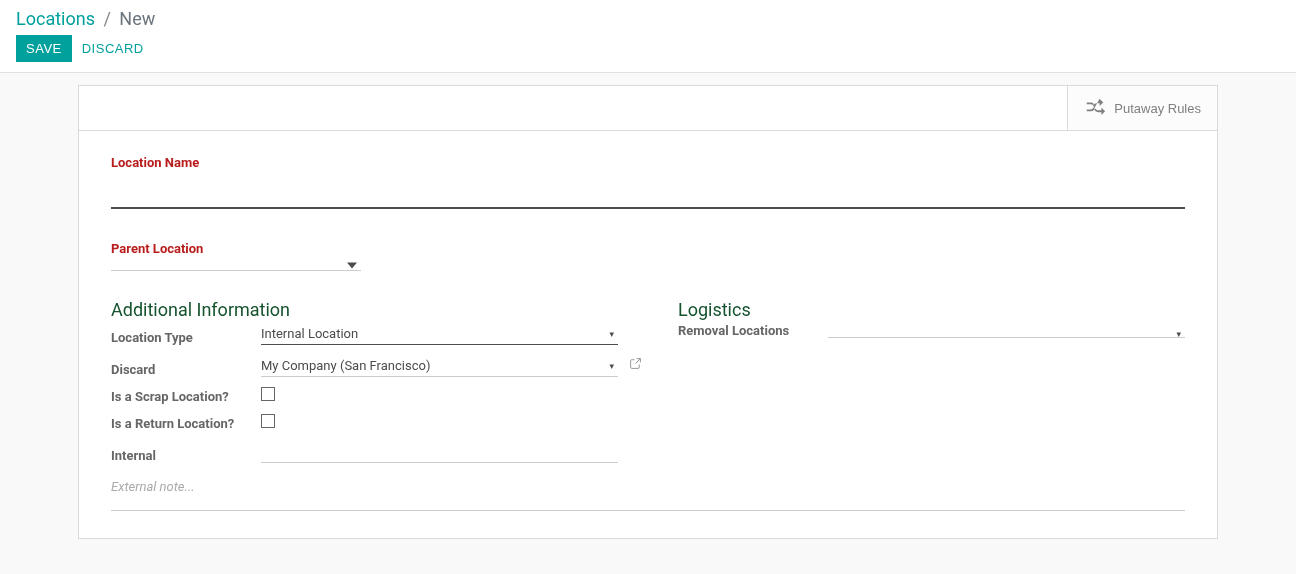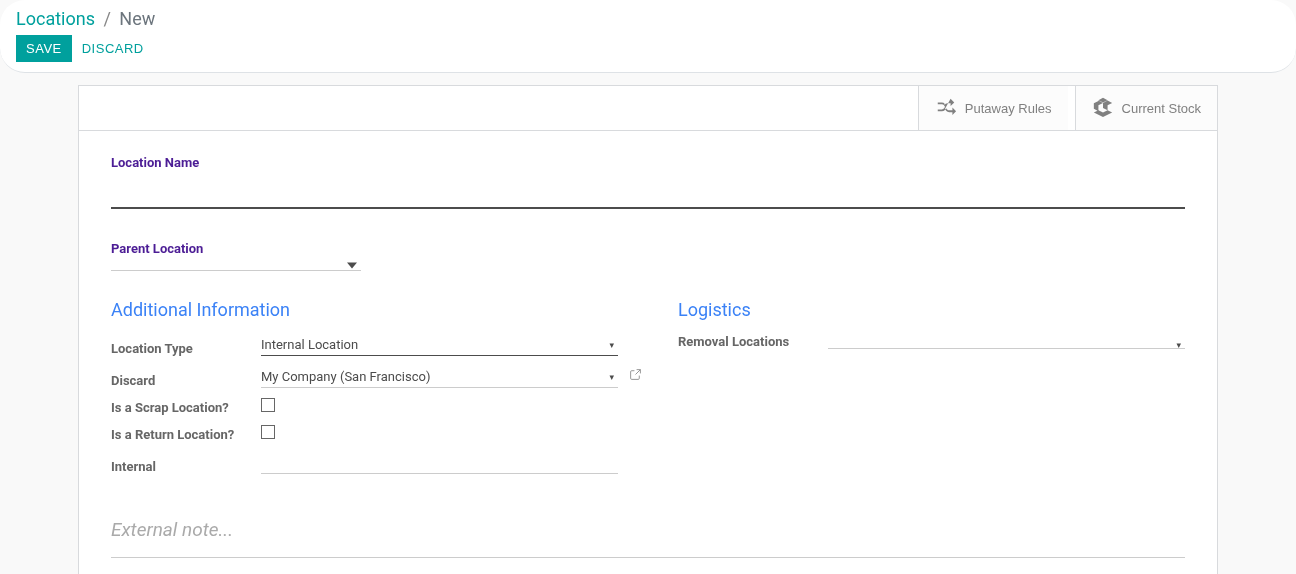--- a/index.html
+++ b/index.html
@@ -8,21 +8,20 @@
       font-size: 13px;
       color: #4c4c4c;
       background: #f9f9f9;
     }
     
     
     .control-panel {
       background: #fff;
       padding: 8px 16px 10px 16px;
       border-bottom: 1px solid #dee2e6;
-      border-radius: 25px;
     }
     .breadcrumb {
       font-size: 18px;
       margin-bottom: 6px;
     }
     .breadcrumb a {
       color: #00a09d;
       text-decoration: none;
       cursor: pointer;
     }
@@ -82,21 +81,21 @@
       cursor: pointer;
     }
     .stat-btn svg { fill: #808080; width: 22px; height: 22px; }
 
     .sheet {
       padding: 24px 32px 24px 32px;
     }
 
     .field-label {
       font-weight: 700;
-      color: #4c1d95;
+      color: #b91c1c;
       font-size: 13px;
       margin-bottom: 6px;
     }
 
     .name-input {
       width: 100%;
       font-size: 20px;
       border: none;
       border-bottom: 2px solid #4c4c4c;
       padding: 4px 0;
@@ -123,23 +122,23 @@
     .caret svg { width: 10px; height: 10px; fill: #4c4c4c; }
 
     .two-col {
       display: flex;
       gap: 60px;
       margin-top: 28px;
     }
     .col { flex: 1; }
     .section-title {
       font-size: 18px;
-      color: #3b82f6;
+      color: #14532d;
       font-weight: 400;
-      margin-bottom: 14px;
+      margin-bottom: 3px;
     }
     .form-row {
       display: flex;
       align-items: flex-end;
       margin-bottom: 10px;
     }
     .form-row .label-cell {
       width: 150px;
       font-weight: 700;
       color: #666;
@@ -195,26 +194,25 @@
       border: none;
       border-bottom: 1px solid #ccc;
       padding: 3px 0;
       font-size: 13px;
       outline: none;
       background: transparent;
     }
     .plain-input::placeholder { color: #aaa; }
 
     .note-area {
-      margin-top: 28px;
       width: 100%;
       border: none;
       border-bottom: 1px solid #ccc;
       padding: 6px 0 16px 0;
-      font-size: 19px;
+      font-size: 13px;
       font-style: italic;
       color: #aaa;
       outline: none;
       resize: none;
       font-family: inherit;
     }
     .note-area::placeholder { color: #aaa; font-style: italic; }
 
     .logistics-row .label-cell { width: 150px; }
   </style>
@@ -237,28 +235,20 @@
 
   <div class="button-box">
     <button class="stat-btn">
       <span>
         <svg viewBox="0 0 24 24">
             <path d="M17 3l4 4-4 4v-3h-3.5c-1.5 0-2.3.8-3.3 2.3C11.2 8.9 10.3 7 7.5 7H3v2h4.5c2 0 2.6 1.5 3.4 2.8-.8 1.3-1.4 2.8-3.4 2.8H3v2h4.5c2.8 0 3.7-1.9 4.7-3.3 1 1.5 1.8 2.3 3.3 2.3H19v-3l4 4-4 4v-3h-3.5c-2.8 0-3.7-1.9-4.7-3.3"></path>
           </svg>
       </span>
       <span>Putaway Rules</span>
     </button>
-    <button class="stat-btn">
-      <span>
-        <svg viewBox="0 0 24 24">
-            <path d="M12 2L7 4.5 12 7l5-2.5L12 2zm-5 3.5L2 8v6l5 2.5V10l5-2.5V13l5 2.5V10l5-2.5-5-2.5-5 2.5-5-2.5zm10 10l-5 2.5L7 15.5 2 18l5 2.5L12 23l5-2.5 5-2.5-5-2.5z"></path>
-          </svg>
-      </span>
-      <span>Current Stock</span>
-    </button>
   </div>
 
   <div class="sheet">
 
     <div>
       <div class="field-label">Location Name</div>
       <input class="name-input" type="text" value="" style="">
     </div>
 
     <div class="parent-block">

